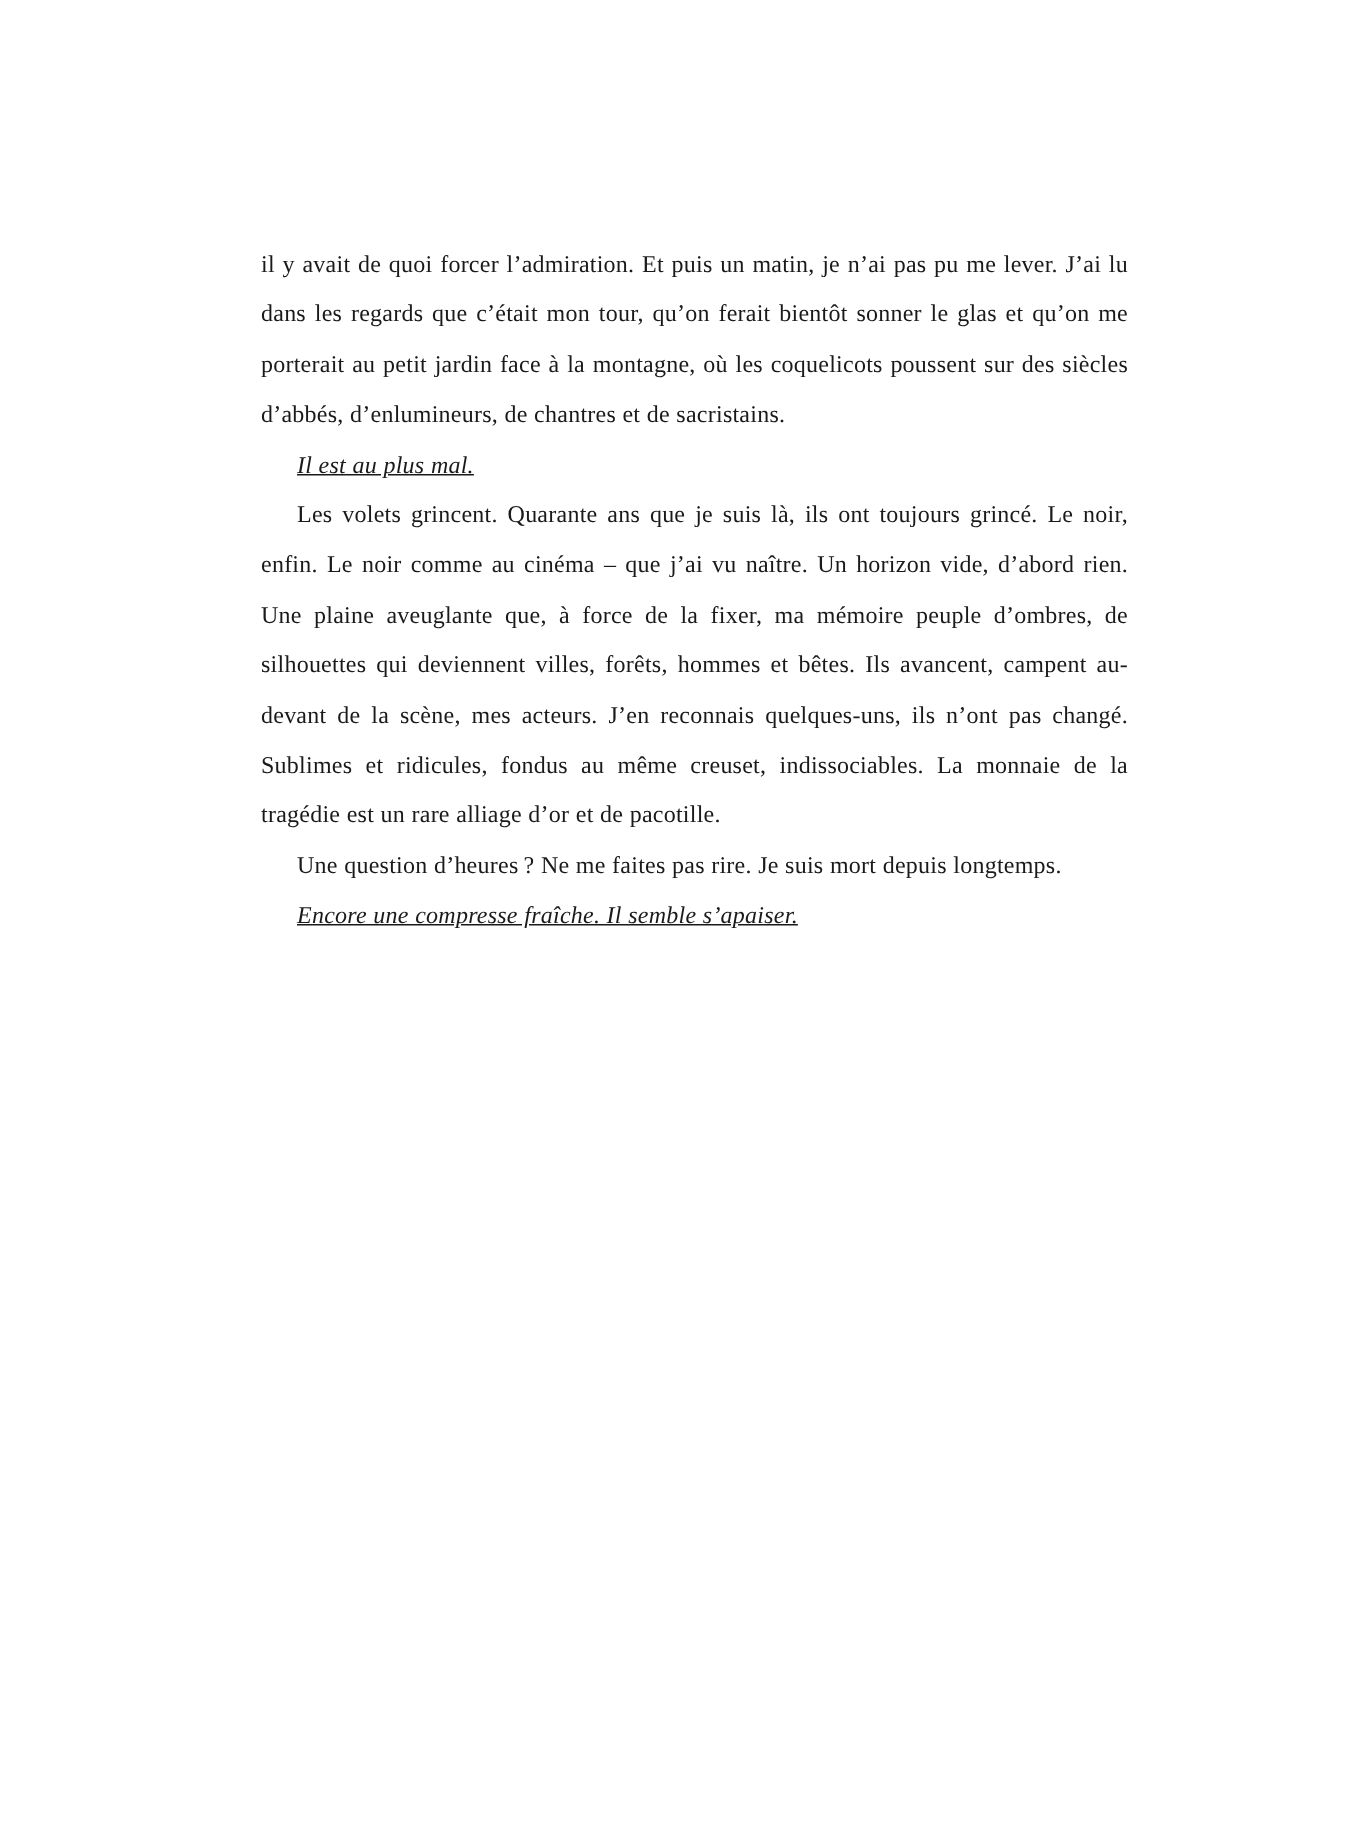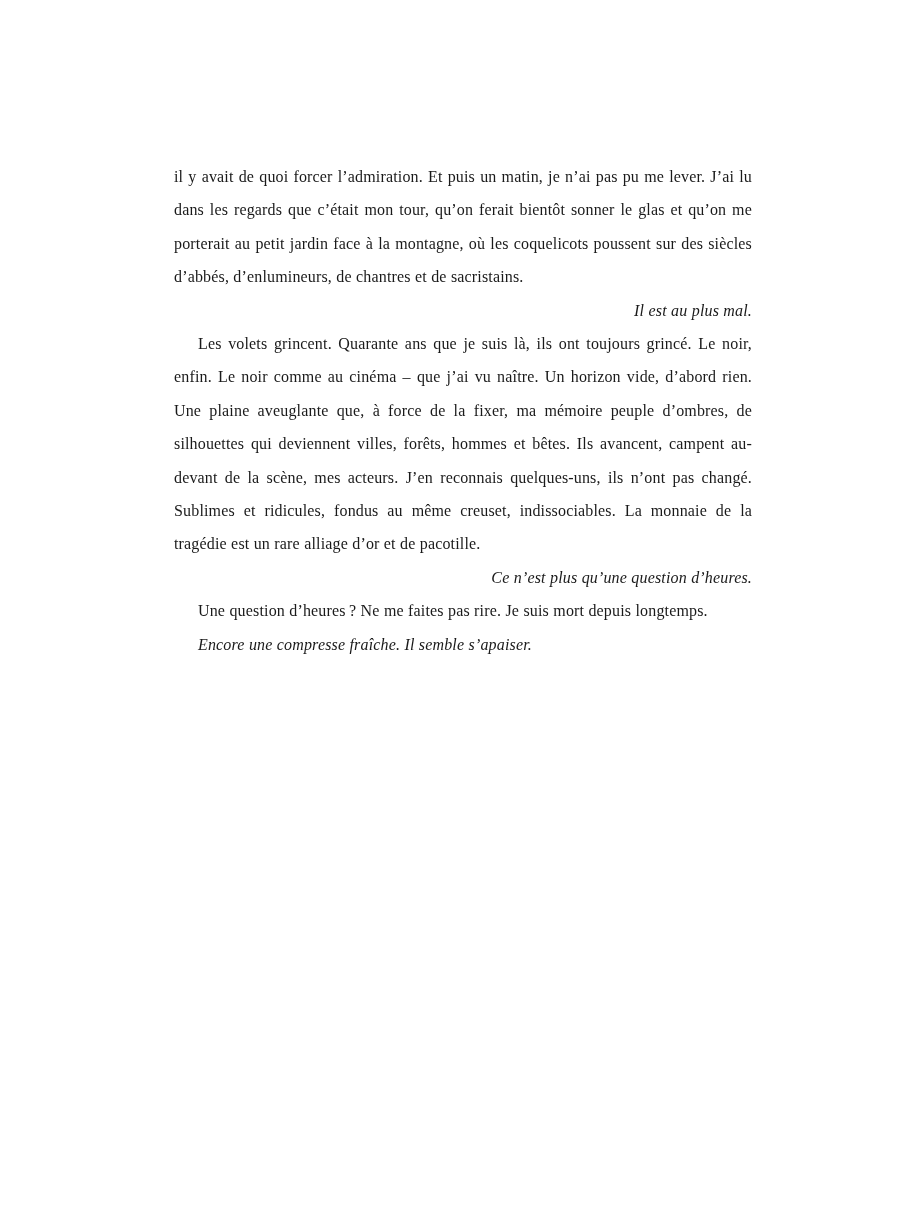--- a/index.html
+++ b/index.html
@@ -48,41 +48,41 @@
 
   
   p.indent {
     text-indent: 24px;
   }
 
   
   p.voice {
     font-style: italic;
     text-indent: 24px;
-    text-align: right;
+    text-align: left;
+    text-decoration: underline;
   }
 
   
   p.para:last-child {
     text-align: justify;
   }
 </style>
 </head>
 <body>
 
 <div class="page">
   <div class="text-block">
 
     <p class="para continuation">il y avait de quoi forcer l’admiration. Et puis un matin, je n’ai pas pu me lever. J’ai lu dans les regards que c’était mon tour, qu’on ferait bientôt sonner le glas et qu’on me porterait au petit jardin face à la montagne, où les coquelicots poussent sur des siècles d’abbés, d’enlumineurs, de chantres et de sacristains.</p>
 
     <p class="para voice">Il est au plus mal.</p>
 
     <p class="para indent">Les volets grincent. Quarante ans que je suis là, ils ont toujours grincé. Le noir, enfin. Le noir comme au cinéma – que j’ai vu naître. Un horizon vide, d’abord rien. Une plaine aveuglante que, à force de la fixer, ma mémoire peuple d’ombres, de silhouettes qui deviennent villes, forêts, hommes et bêtes. Ils avancent, campent au-devant de la scène, mes acteurs. J’en reconnais quelques-uns, ils n’ont pas changé. Sublimes et ridicules, fondus au même creuset, indissociables. La monnaie de la tragédie est un rare alliage d’or et de pacotille.</p>
 
-    <p class="para voice">Ce n’est plus qu’une question d’heures.</p>
 
     <p class="para indent">Une question d’heures ? Ne me faites pas rire. Je suis mort depuis longtemps.</p>
 
     <p class="para voice">Encore une compresse fraîche. Il semble s’apaiser.</p>
 
 
   </div>
 </div>
 
 </body></html>

